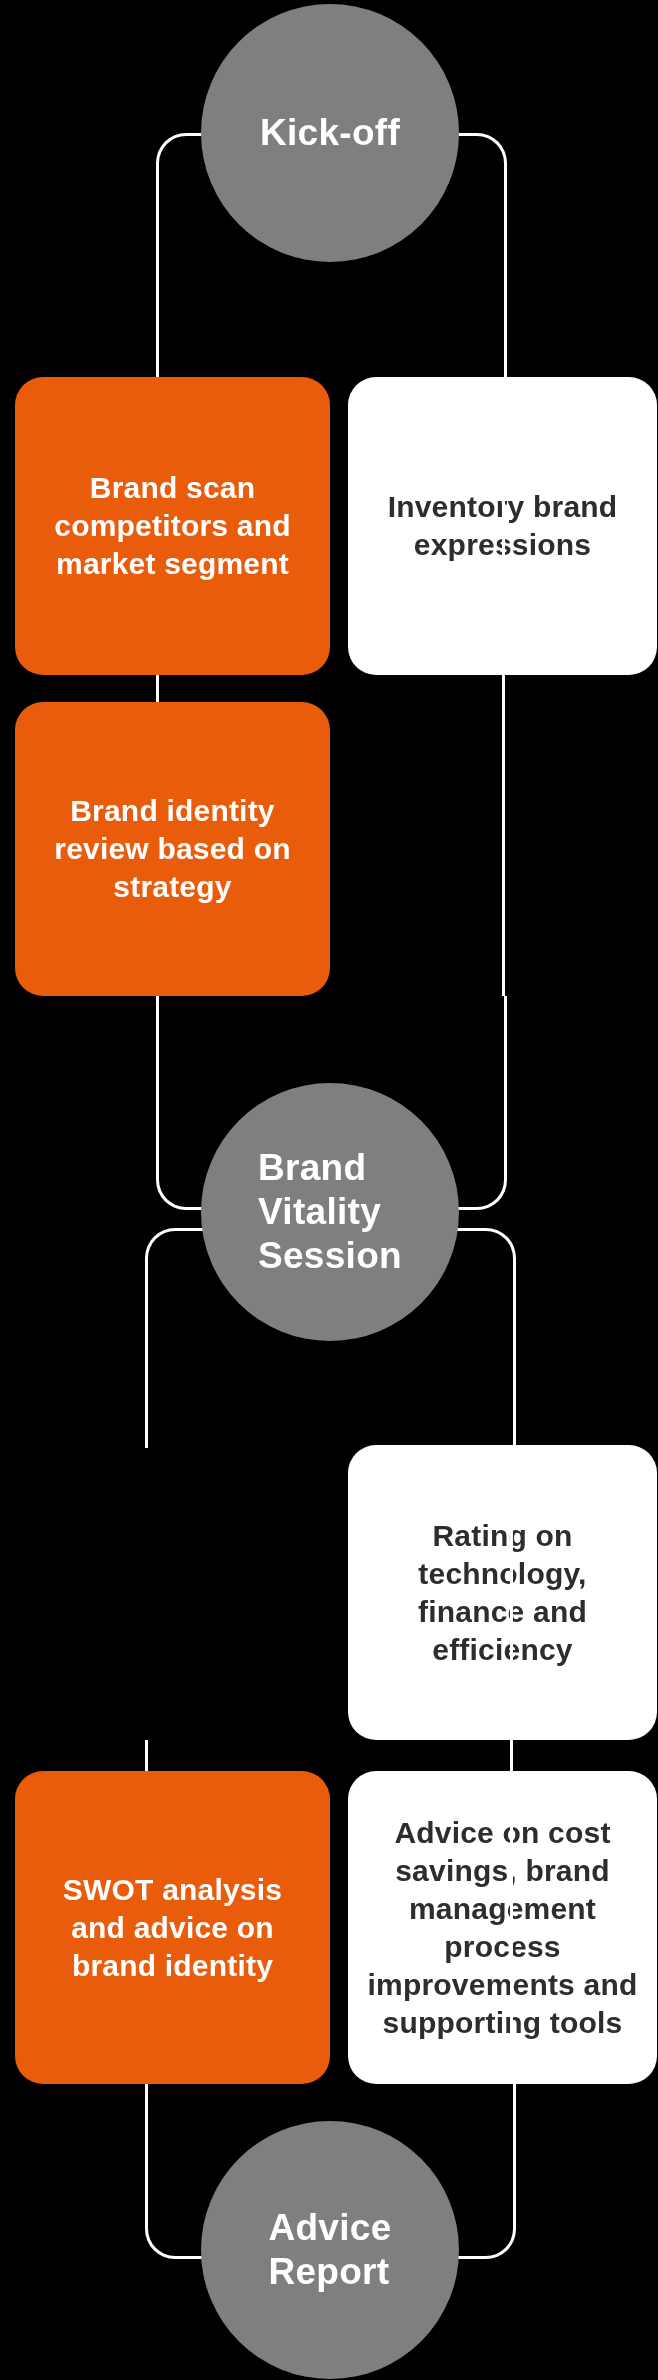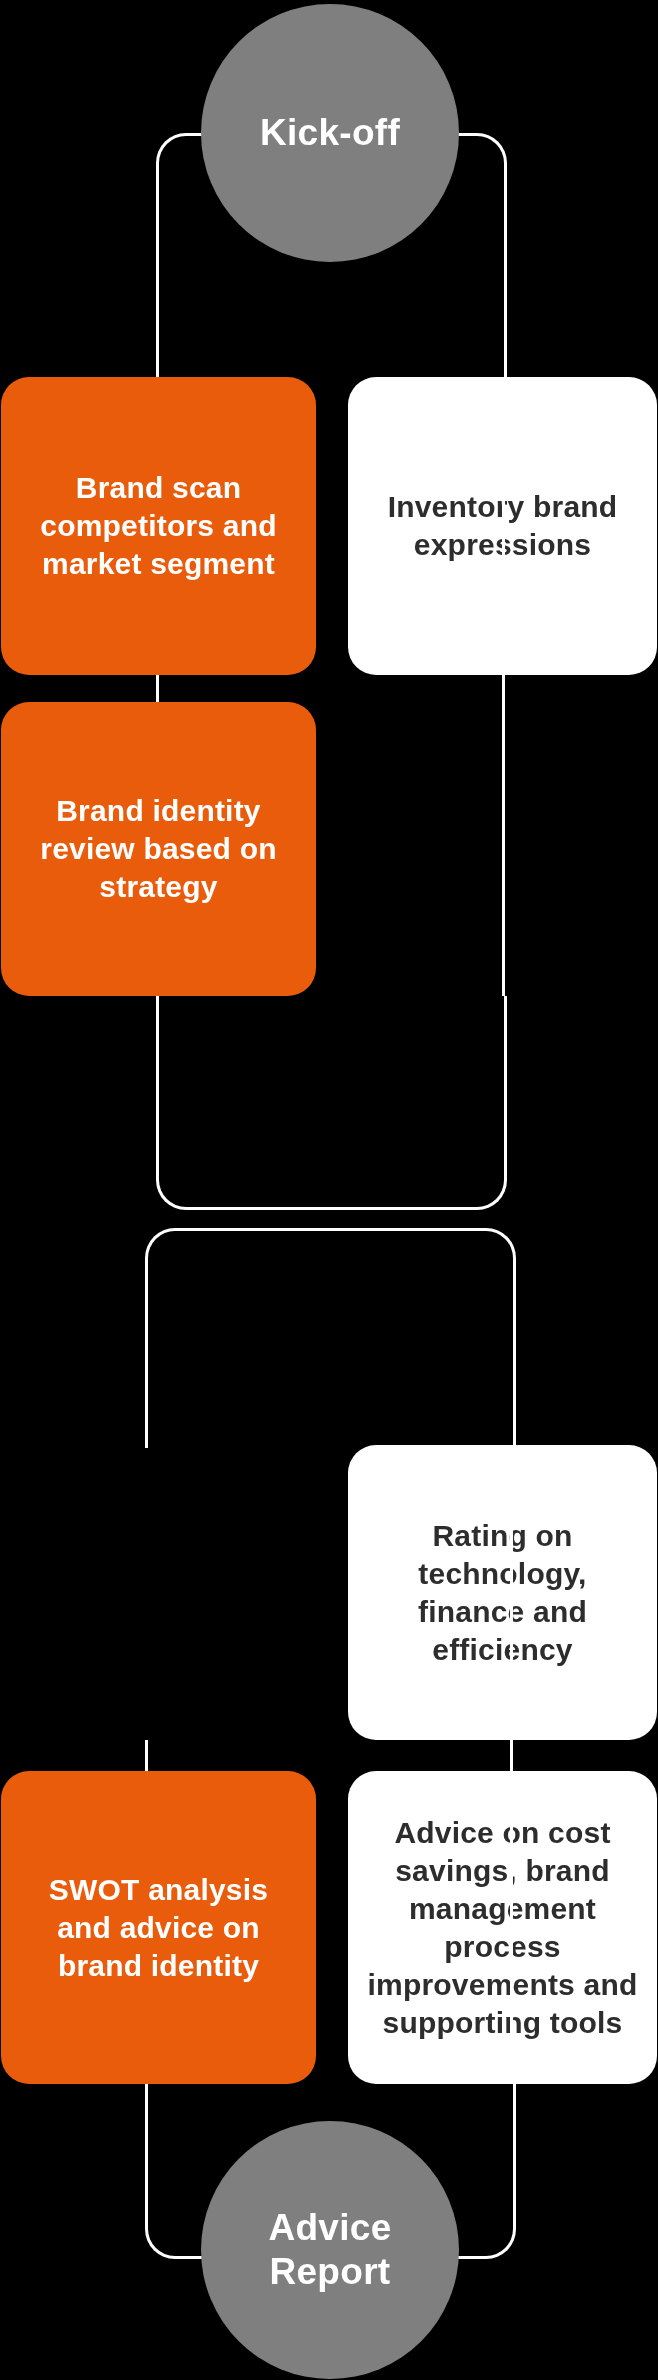--- a/index.html
+++ b/index.html
@@ -48,40 +48,40 @@
     justify-content: center;
     text-align: center;
   }
   .box .lines {
     white-space: pre-line;
     font-size: 30px;
     line-height: 38px;
     font-weight: bold;
     letter-spacing: 0.2px;
   }
-  .box.orange { background: #E85C0C; color: #FFFFFF; left: 1px; width: 315px; }
+  .box.orange { background: #E85C0C; color: #FFFFFF; left: 15px; width: 315px; }
   .box.white  { background: #FFFFFF; color: #2D2D2D; left: 348px; width: 309px; }
   .row1 { top: 377px;  height: 298px; }
   .row2 { top: 702px;  height: 294px; }
   .row3 { top: 1445px; height: 295px; }
   .row4 { top: 1771px; height: 313px; }
   
   .circle {
     position: absolute;
     z-index: 4;
     width: 258px;
     height: 258px;
     left: 201px;
     border-radius: 50%;
     background: #7F7F7F;
     color: #FFFFFF;
     display: flex;
     align-items: center;
     justify-content: center;
-    text-align: center;
+    text-align: left;
   }
   .circle .lines {
     white-space: pre-line;
     font-size: 37px;
     line-height: 44px;
     font-weight: bold;
     letter-spacing: 0.3px;
   }
   .circle.kickoff { top: 4px; }
   .circle.bvs     { top: 1083px; }
@@ -144,18 +144,23 @@
 improvements and
 supporting tools</span>
   </div>
 
   <div class="overlay-line" style="left:502px; top:377px; height:619px;"></div>
   <div class="overlay-line" style="left:510px; top:1445px; height:639px;"></div>
 
   <div class="circle kickoff">
     <span class="lines">Kick-off</span>
   </div>
+  <div class="circle bvs">
+    <span class="lines">Brand
+Vitality
+Session</span>
+  </div>
   <div class="circle final">
     <span class="lines">Advice
 Report</span>
   </div>
 
 </div>
 
 </body></html>

